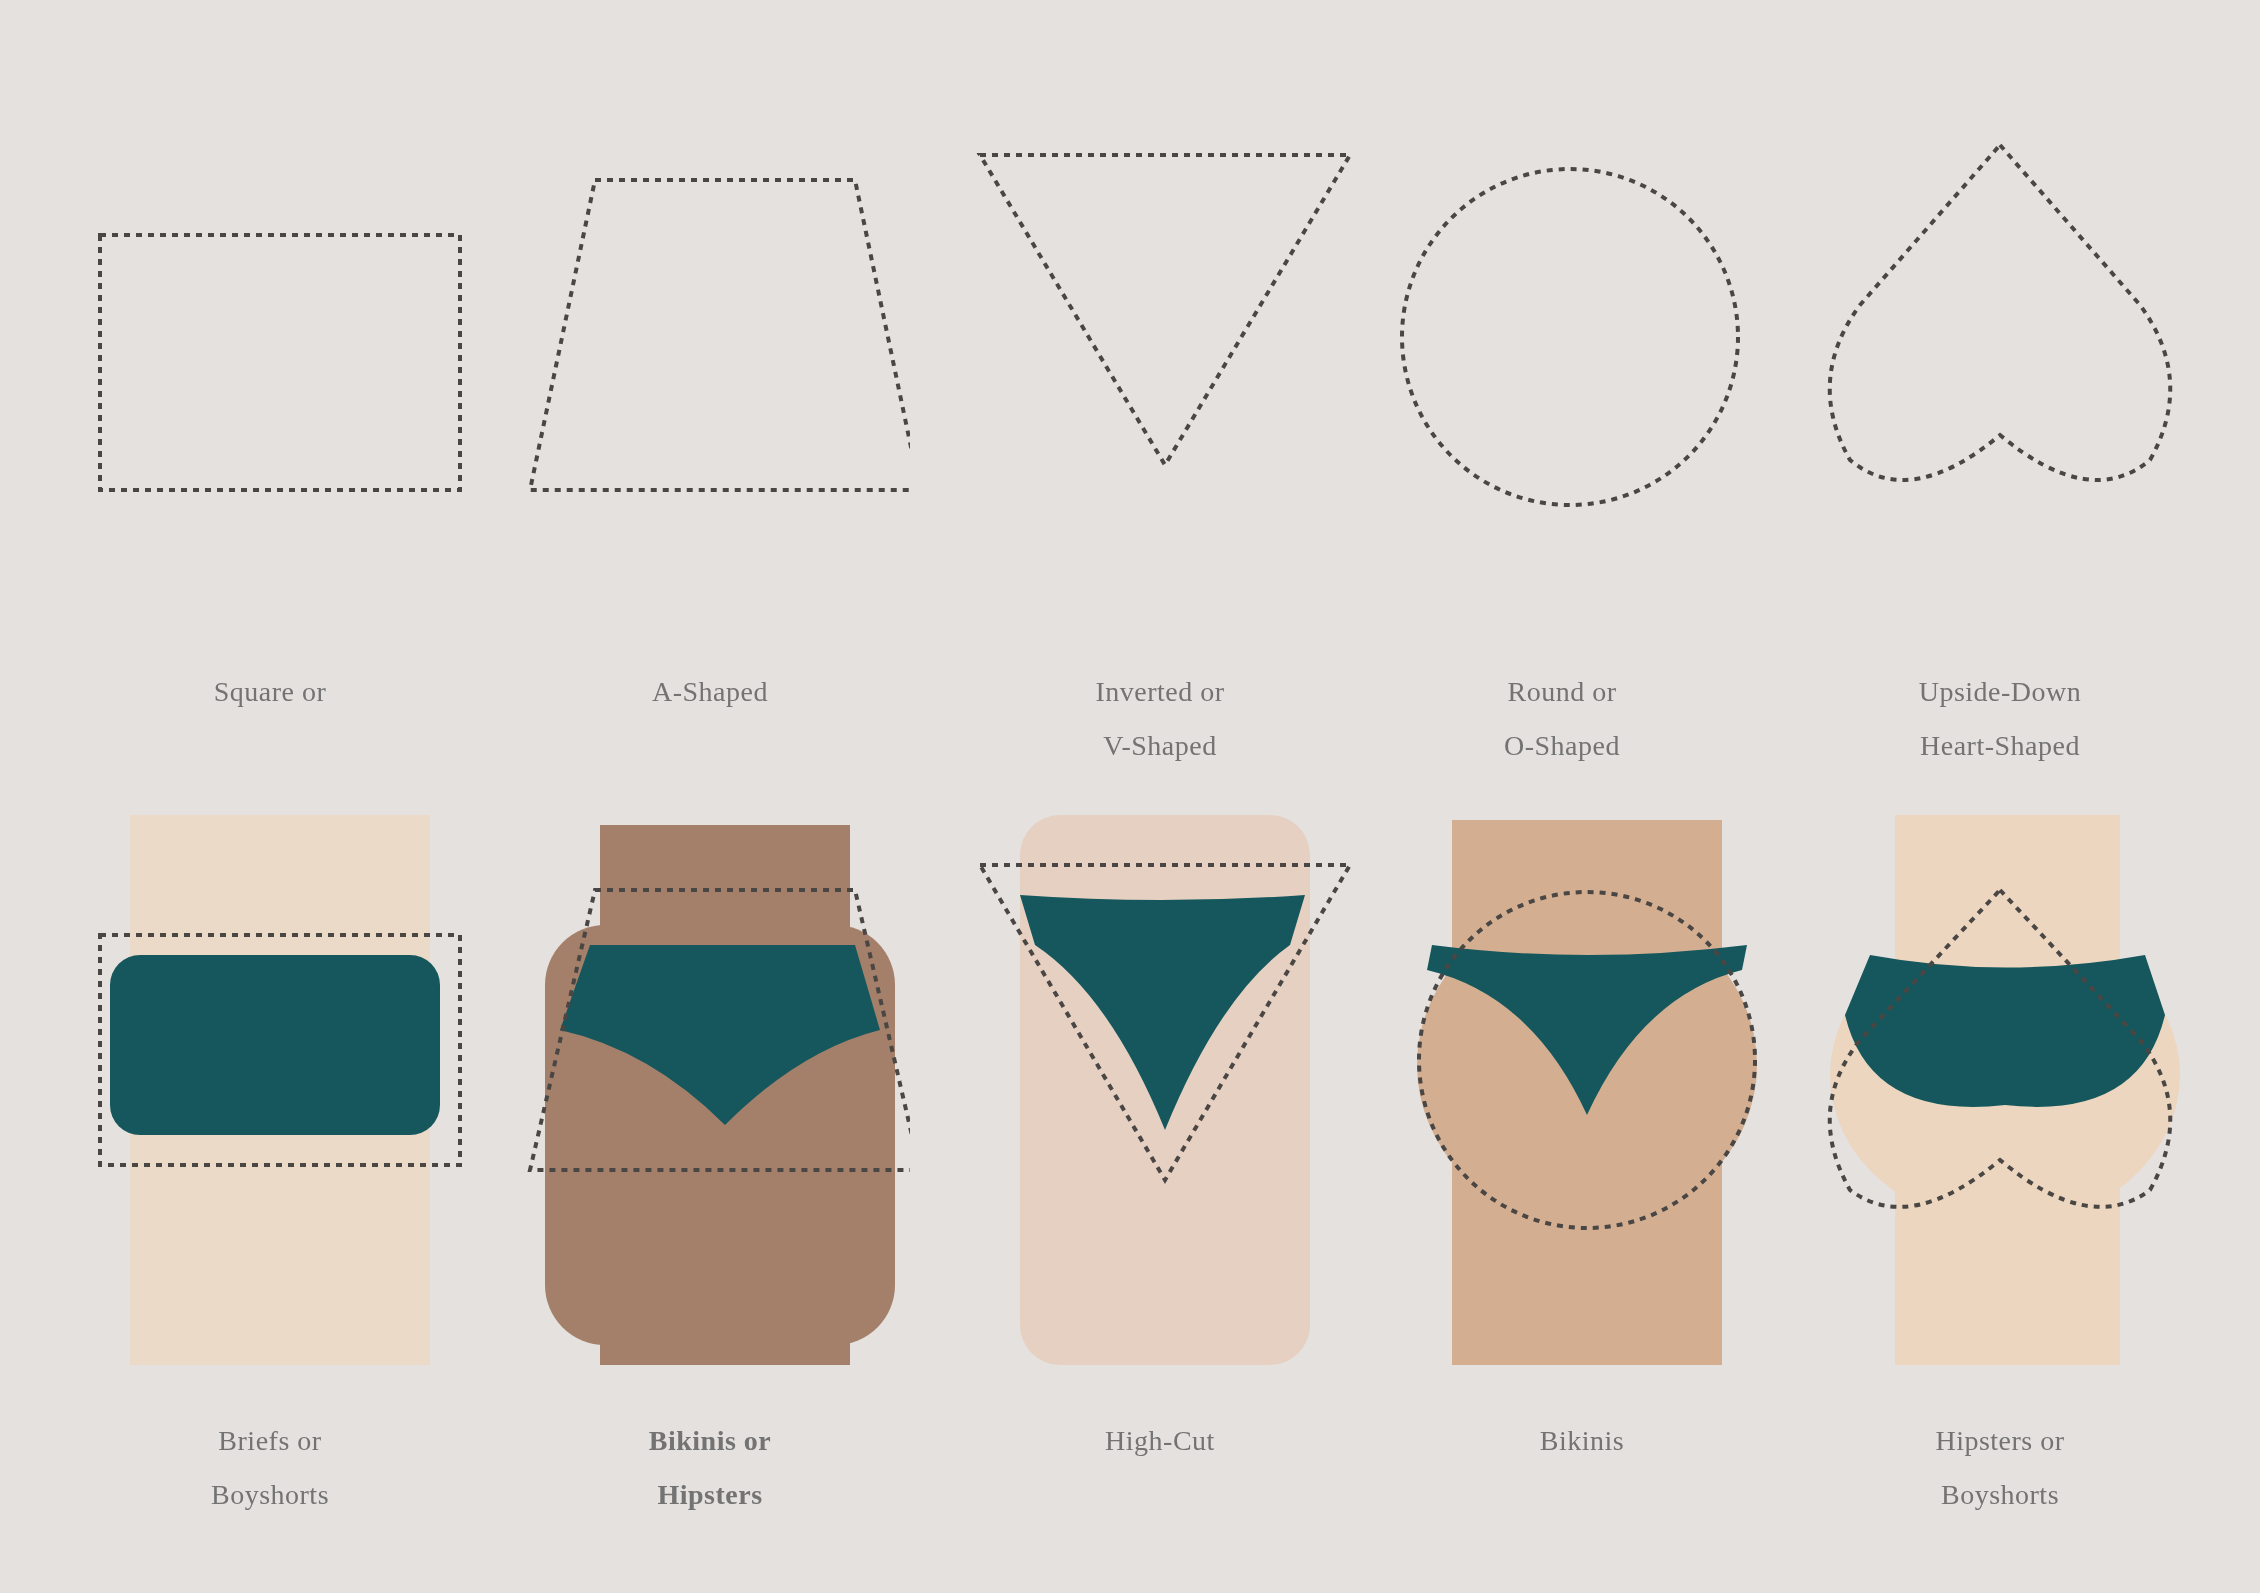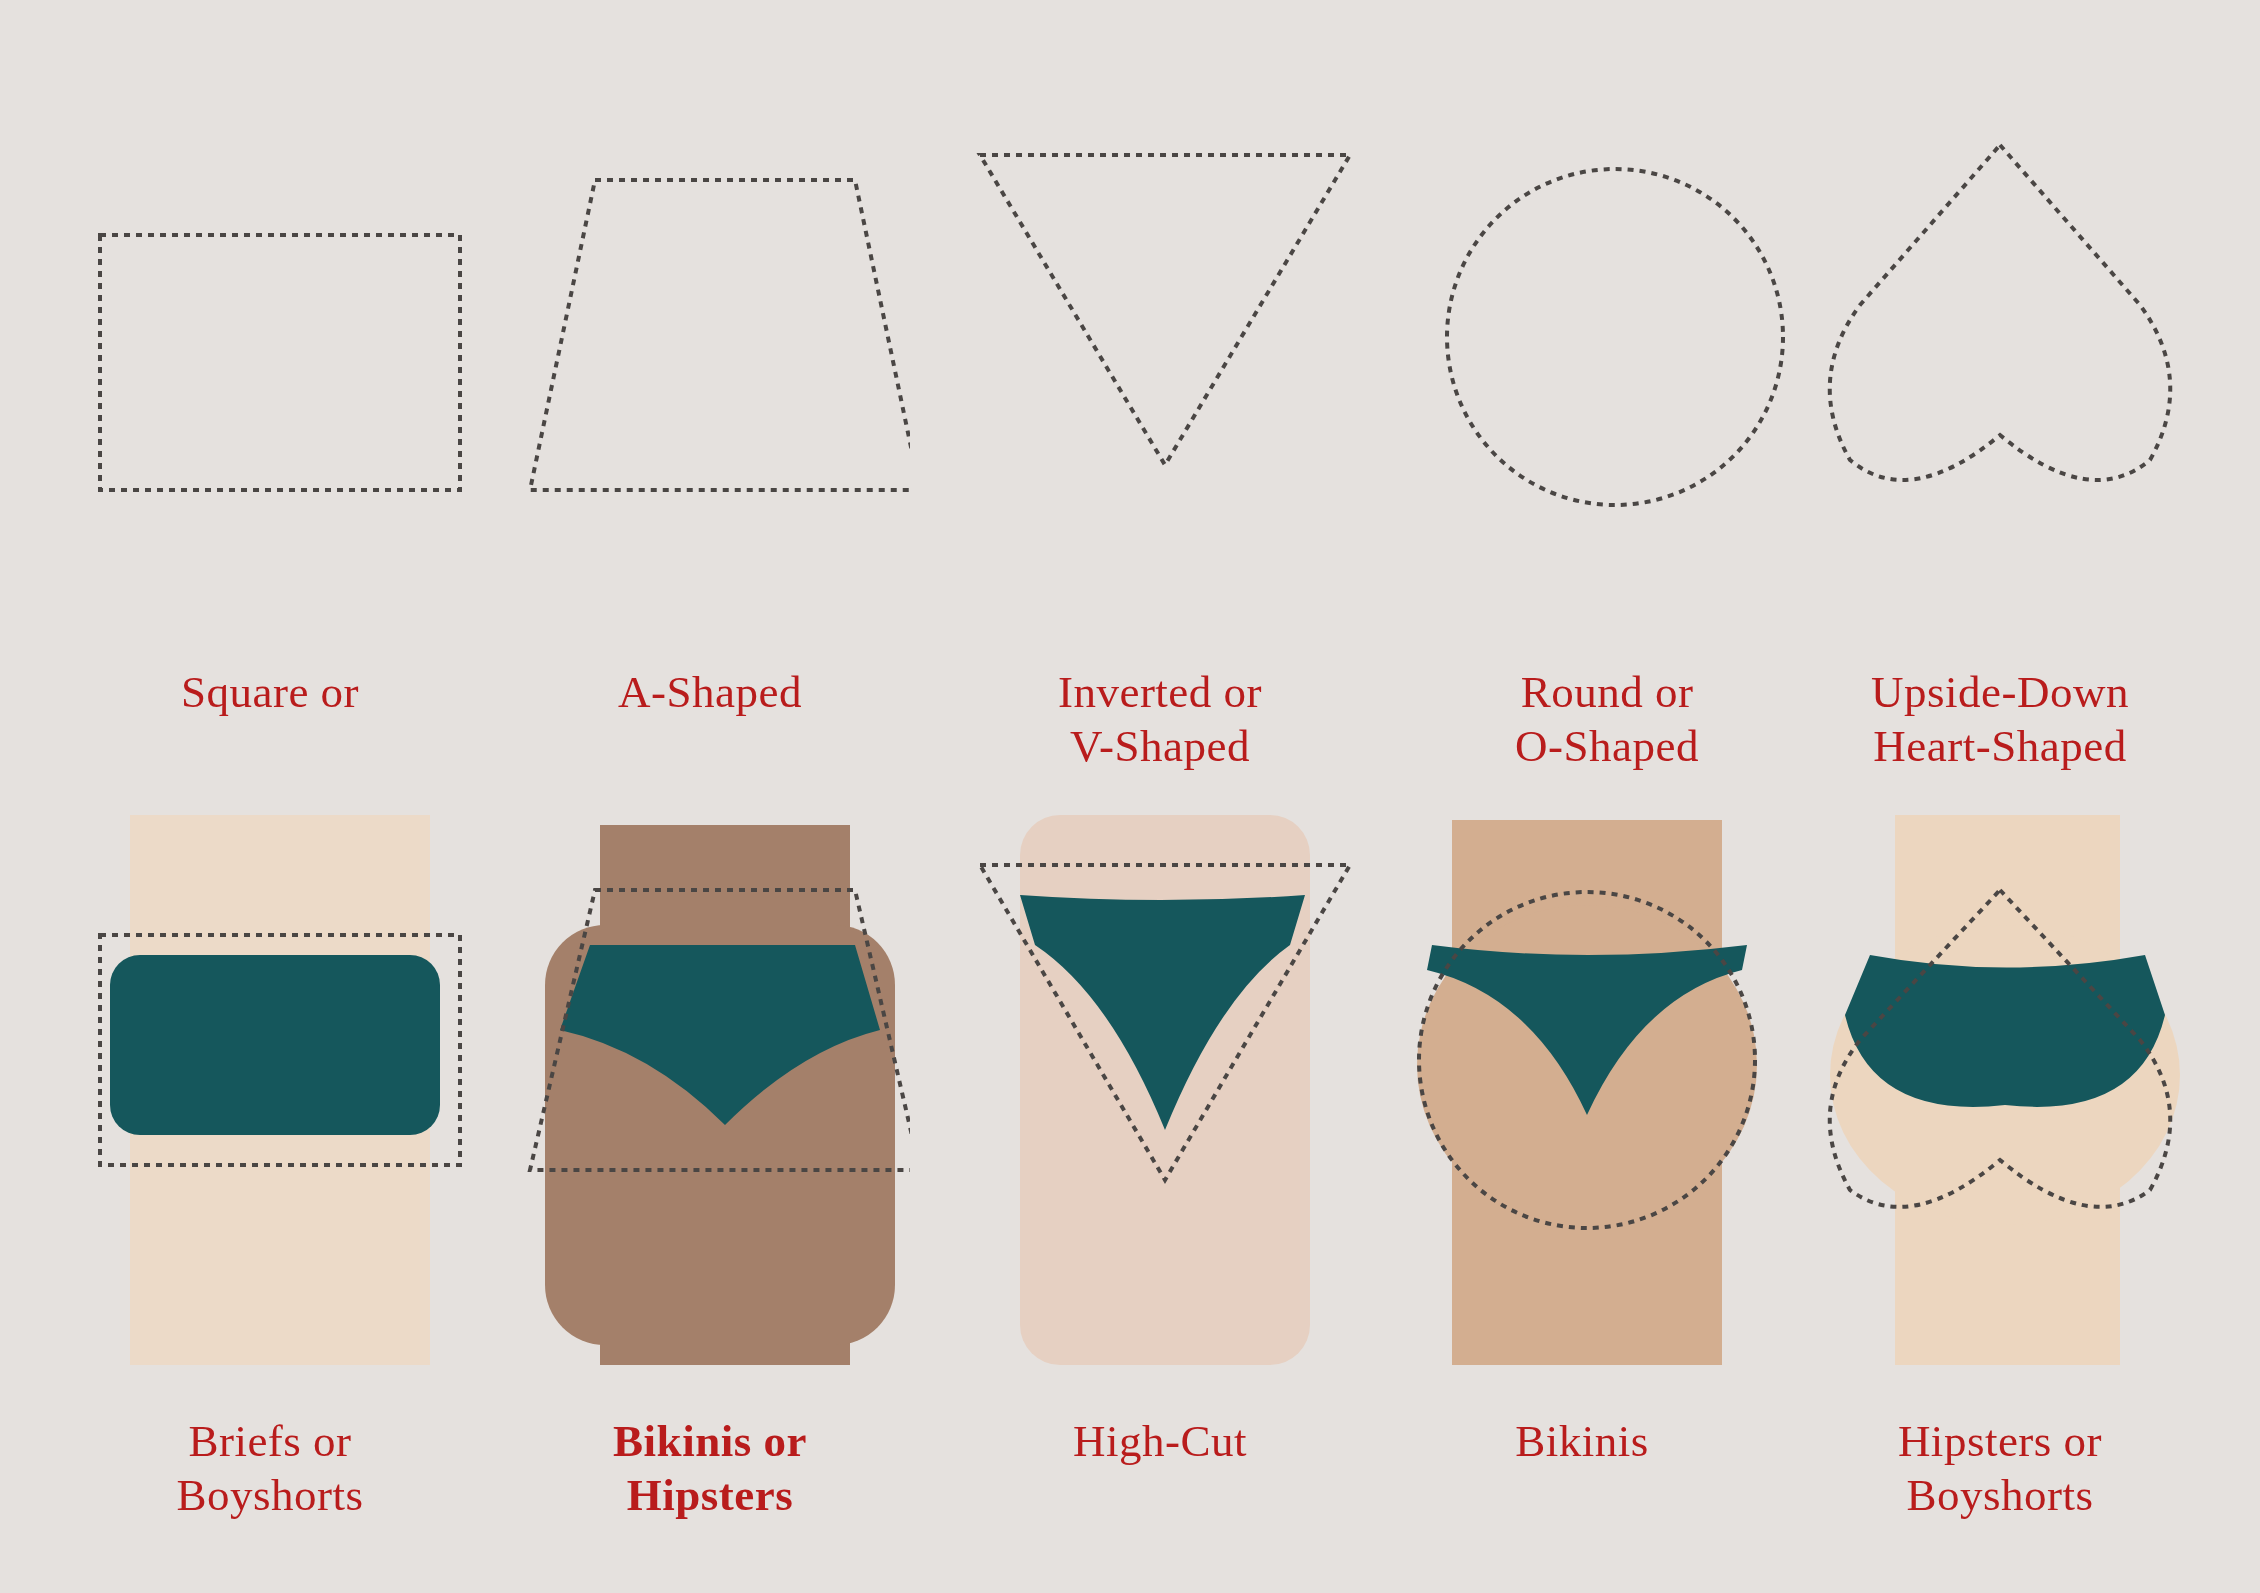--- a/index.html
+++ b/index.html
@@ -14,22 +14,22 @@
     .row.top { top: 60px; }
     .row.bottom { top: 805px; }
     .cell {
       position: absolute; width: 420px;
       display: flex; flex-direction: column; align-items: center;
     }
     .figure { width: 400px; height: 570px; position: relative; }
     .figure svg { width: 100%; height: 100%; display: block; }
     .caption {
       margin-top: 20px; text-align: center;
-      font-size: 45px; line-height: 54px; letter-spacing: 0.5px;
-      color: #b91c1c;
+      font-size: 28px; line-height: 54px; letter-spacing: 0.5px;
+      color: #737373;
     }
     .row.top .figure { height: 580px; }
     .row.top .caption { margin-top: 0; position: absolute; top: 605px; width: 420px; }
     .row.bottom .caption { position: absolute; top: 605px; width: 420px; margin-top: 4px; }
   </style>
 </head>
 <body>
 
 <div class="row top">
 
@@ -61,21 +61,21 @@
       <svg viewBox="0 0 400 580">
         <polygon points="20,95 390,95 205,405" fill="none" stroke="#4a4644" stroke-width="4" stroke-dasharray="6 6"></polygon>
       </svg>
     </div>
     <div class="caption">
       <div>Inverted or</div>
       <div>V-Shaped</div>
     </div>
   </div>
 
-  <div class="cell" style="left:1397px;justify-content:center;">
+  <div class="cell" style="left:1352px;justify-content:center;">
     <div class="figure">
       <svg viewBox="0 0 400 580">
         <circle cx="208" cy="277" r="168" fill="none" stroke="#4a4644" stroke-width="4" stroke-dasharray="6 6"></circle>
       </svg>
     </div>
     <div class="caption">
       <div>Round or</div>
       <div>O-Shaped</div>
     </div>
   </div>

